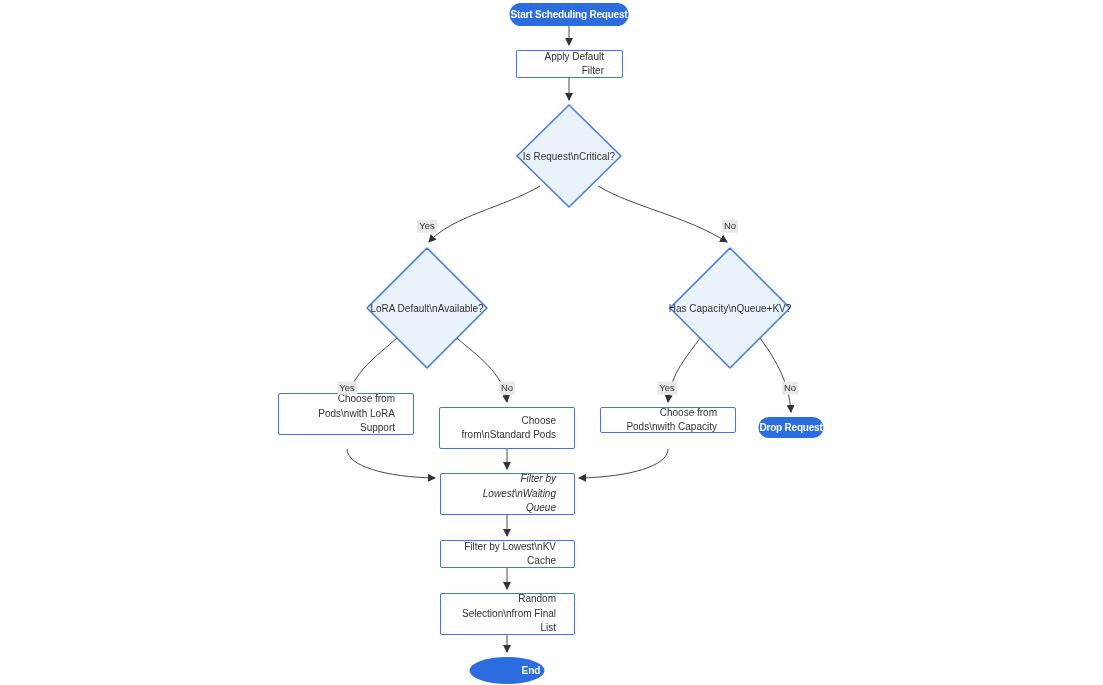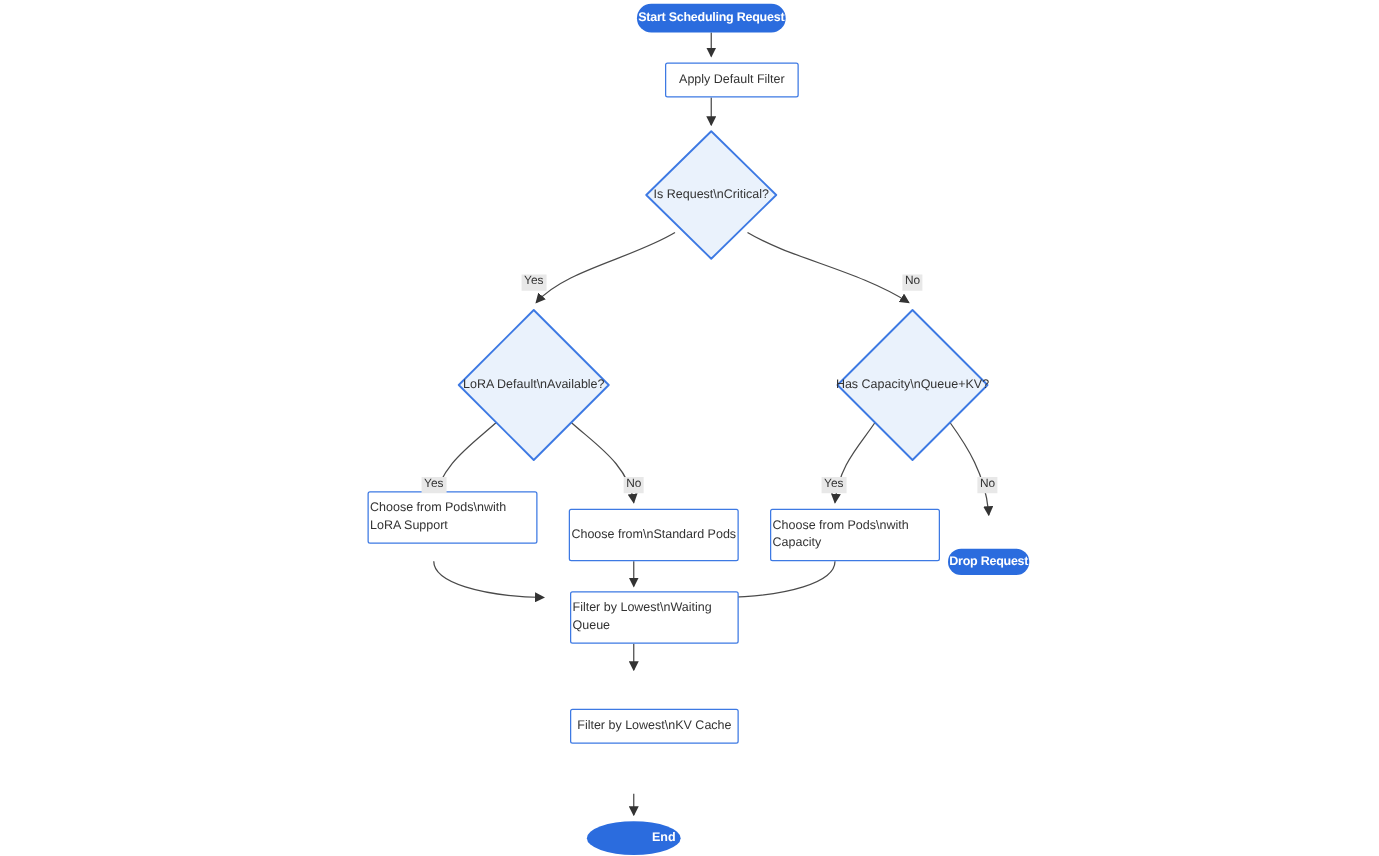--- a/index.html
+++ b/index.html
@@ -25,23 +25,22 @@
   .canvas svg{position:absolute;left:0;top:0;}
   .edge{fill:none;stroke:var(--edge-line);stroke-width:1;}
   .arrowhead{fill:var(--arrow);stroke:none;}
   .decision-shape{fill:var(--decision-fill);stroke:var(--node-border);stroke-width:1.5;stroke-linejoin:round;}
   .rect-node{
     position:absolute;box-sizing:border-box;
     background:var(--node-fill);
     border:1.5px solid var(--node-border);
     border-radius:2px;
     display:flex;align-items:center;justify-content:center;
-    text-align:left;font-size:10px;line-height:1.45;color:var(--text);
-    padding:2px 1px;
-    margin-left:16px;
+    text-align:right;font-size:10px;line-height:1.45;color:var(--text);
+    padding:2px 18px;
   }
   .pill{
     position:absolute;transform:translateX(-50%);
     background:var(--accent-fill);
     color:var(--pill-text);
     border-radius:12px;
     display:flex;align-items:center;justify-content:center;
     font-size:10px;font-weight:700;letter-spacing:-0.2px;
     white-space:nowrap;padding:0 1px;
   }
@@ -103,28 +102,29 @@
   <div class="decision-label" style="left:569px;top:156px;">Is Request\nCritical?</div>
 
   <div class="decision-label" style="left:427px;top:308px;">LoRA Default\nAvailable?</div>
 
   <div class="decision-label" style="left:730px;top:308px;">Has Capacity\nQueue+KV?</div>
 
   <div class="rect-node" style="left:278px;top:393px;width:136px;height:42px;">Choose from Pods\nwith LoRA Support</div>
 
   <div class="rect-node" style="left:439px;top:407px;width:136px;height:42px;">Choose from\nStandard Pods</div>
 
-  <div class="rect-node" style="left:600px;top:407px;width:136px;height:42px;">Choose from Pods\nwith Capacity</div>
+  <div class="rect-node" style="left:600px;top:407px;width:136px;height:26px;">Choose from Pods\nwith Capacity</div>
 
-  <div class="pill" style="left:791px;top:417px;height:21px;margin-top:22px;">Drop Request</div>
+  <div class="pill" style="left:791px;top:417px;height:21px;">Drop Request</div>
 
-  <div class="rect-node" style="left:440px;top:473px;width:135px;height:42px;">Filter by Lowest\nWaiting Queue</div>
+  <div class="rect-node" style="left:440px;top:473px;width:135px;height:42px;font-style:italic;">Filter by Lowest\nWaiting Queue</div>
 
-  <div class="rect-node" style="left:440px;top:567px;width:135px;height:28px;">Filter by Lowest\nKV Cache</div>
+  <div class="rect-node" style="left:440px;top:540px;width:135px;height:28px;">Filter by Lowest\nKV Cache</div>
 
+  <div class="rect-node" style="left:440px;top:593px;width:135px;height:42px;">Random Selection\nfrom Final List</div>
 
   <div class="circle-node" style="left:507px;top:657px;padding-left:48px;">End</div>
 
   <div class="edge-label" style="left:427px;top:226px;">Yes</div>
 
   <div class="edge-label" style="left:730px;top:226px;">No</div>
 
   <div class="edge-label" style="left:347px;top:388px;">Yes</div>
 
   <div class="edge-label" style="left:507px;top:388px;">No</div>

